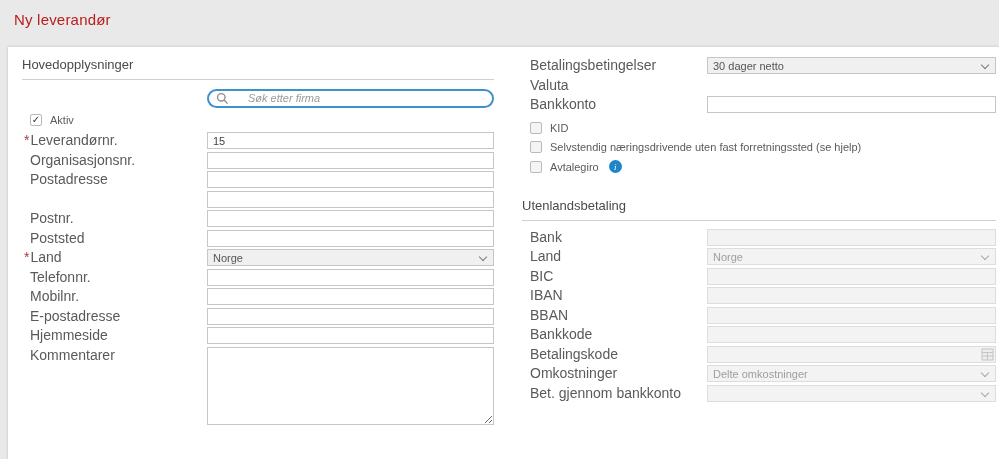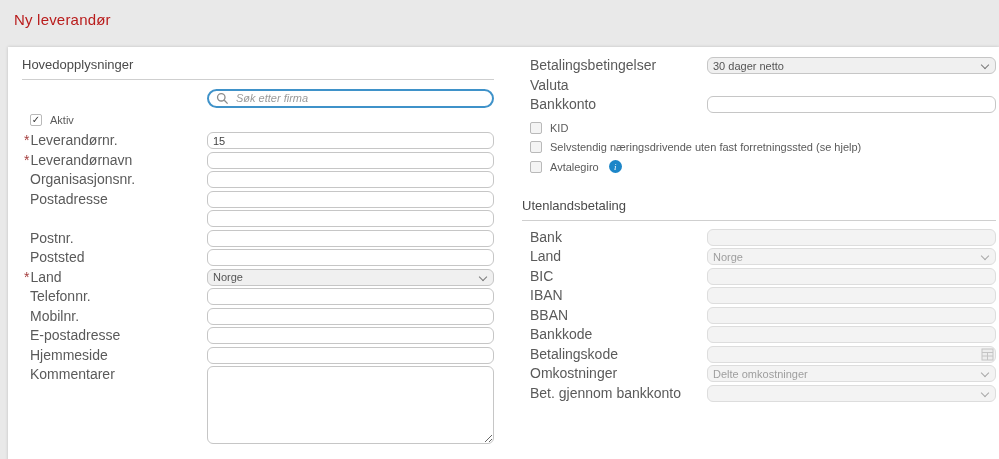--- a/index.html
+++ b/index.html
@@ -26,37 +26,37 @@
     font-size: 13px; color: #4a4a4a; padding-bottom: 7px;
     border-bottom: 1px solid #cfcfcf; margin-bottom: 8px;
   }
   .row { display: flex; align-items: center; margin-bottom: 2.5px; min-height: 17px; }
   .row.top { align-items: flex-start; }
   .lbl { flex: 0 0 185px; padding-left: 8px; font-size: 14px; color: #5a5a5a; position: relative; line-height: 17px; }
   .req { color: #a43d3d; margin-right: 1px; margin-left: -6px; }
   .ctl { flex: 1; position: relative; }
   .txt, .sel, textarea {
     width: 100%; height: 17px; font-size: 11px; padding: 0 5px;
-    border: 1px solid #c6c6c6; border-radius: 6px; color: #444;
+    border: 1px solid #c6c6c6; border-radius: 0; color: #444;
     font-family: inherit; background: #fff; outline: none; display: block;
   }
   .sel { background: #f0f0f0; color: #555; -webkit-appearance: none; appearance: none; padding-right: 20px; }
   .chev {
     position: absolute; right: 8px; top: 5px; width: 6px; height: 6px; pointer-events: none;
     border-right: 1.5px solid #7a7a7a; border-bottom: 1.5px solid #7a7a7a;
     transform: rotate(45deg); transform-origin: center;
   }
   .dis { background: #f3f3f3 !important; border-color: #dddddd !important; color: #9e9e9e !important; }
   .dis + .chev, .chev.dim { border-color: #a8a8a8; }
   textarea { height: 78px; resize: both; padding-top: 3px; }
   
   .search-wrap { position: relative; }
   .search {
     width: 100%; height: 19px; border: 2px solid #3f92c9; border-radius: 11px;
-    font-size: 11px; padding: 0 10px 0 27px; color: #444; outline: none; font-family: inherit;
+    font-size: 11px; padding: 0 10px 0 39px; color: #444; outline: none; font-family: inherit;
   }
   .search::placeholder { font-style: italic; color: #9a9a9a; }
   .s-icon { position: absolute; left: 9px; top: 4px; }
   .search-row { margin-bottom: 5px; }
   
   .cb-row { margin-bottom: 5.5px; min-height: 14px; align-items: center; }
   .cb {
     width: 12px; height: 12px; border: 1px solid #b9b9b9; border-radius: 2px;
     background: #f4f4f4; display: inline-flex; align-items: center; justify-content: center;
     margin-right: 8px; flex: 0 0 12px; cursor: pointer;
@@ -104,26 +104,20 @@
       <span class="cb-lbl">Aktiv</span>
     </div>
 
     <div class="row">
       <div class="lbl"><span class="req">*</span><span>Leverandørnr.</span></div>
       <div class="ctl">
           <input class="txt" type="text" value="15" style="">
         </div>
     </div>
 
-    <div class="row">
-      <div class="lbl"><span class="req">*</span><span>Leverandørnavn</span></div>
-      <div class="ctl">
-          <input class="txt" type="text" value="" style="">
-        </div>
-    </div>
 
     <div class="row">
       <div class="lbl"><span>Organisasjonsnr.</span></div>
       <div class="ctl">
           <input class="txt" type="text" value="" style="">
         </div>
     </div>
 
     <div class="row">
       <div class="lbl"><span>Postadresse</span></div>

